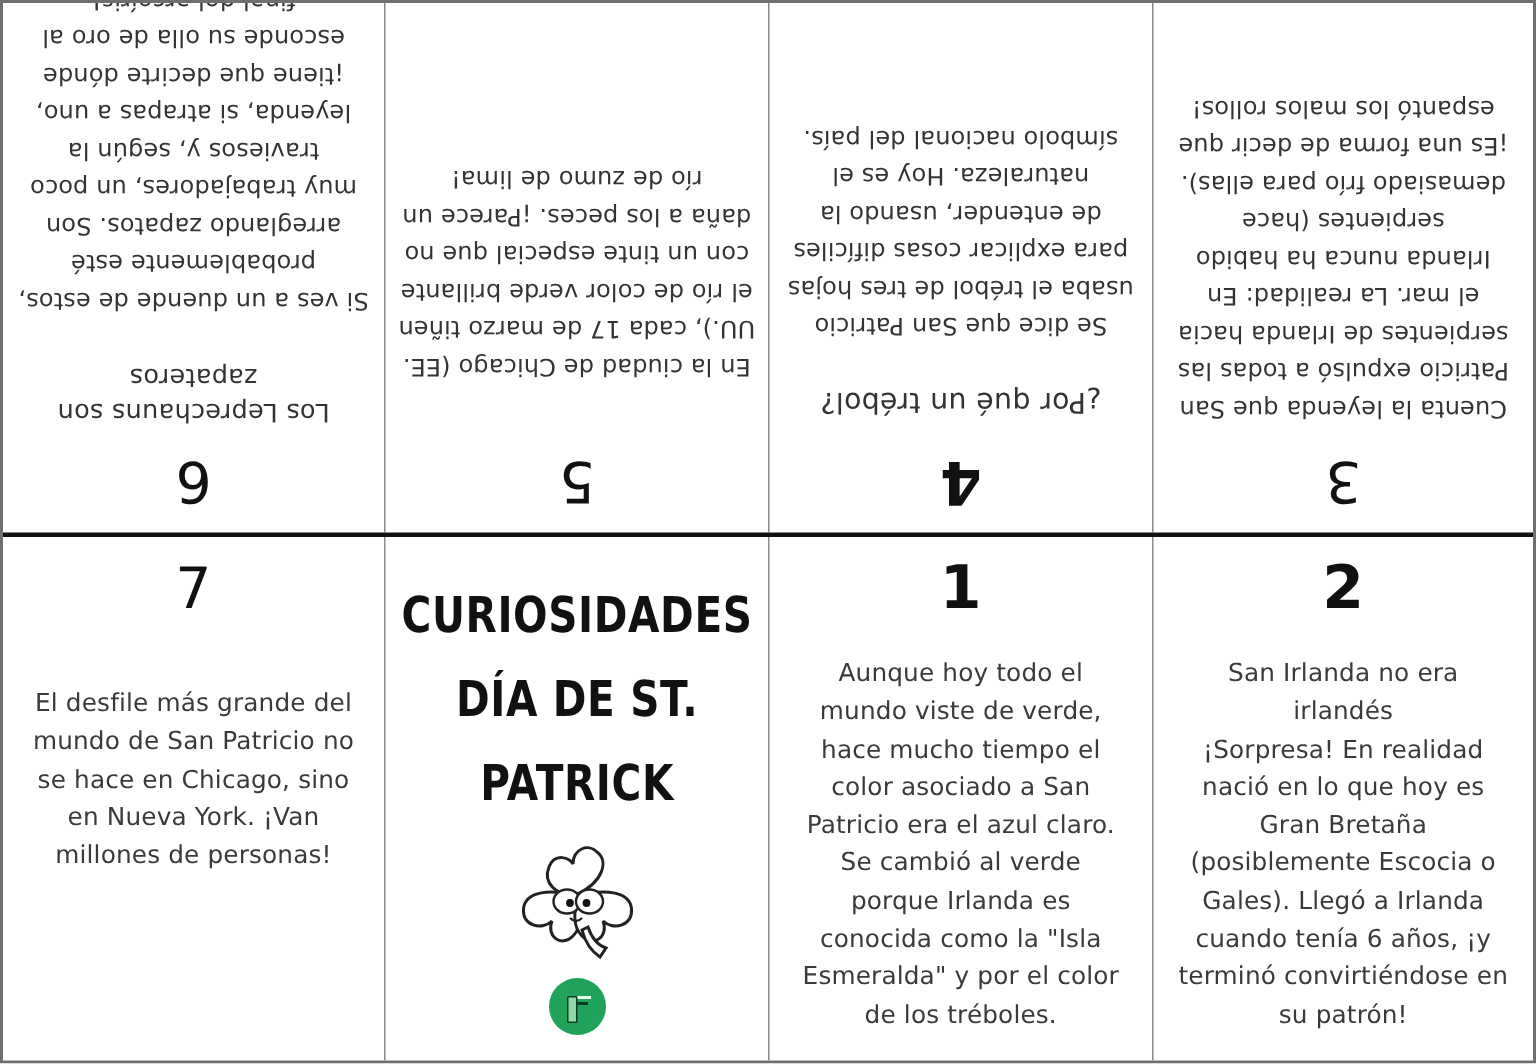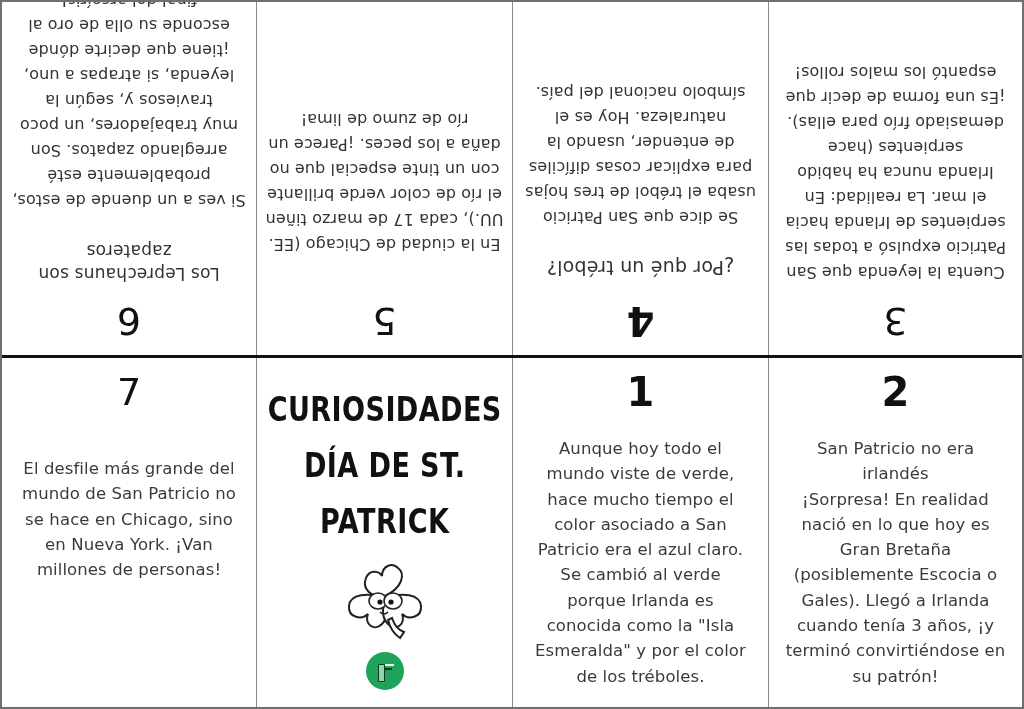--- a/index.html
+++ b/index.html
@@ -139,18 +139,18 @@
     <div class="panel p3">
       <div class="inner">
         <div class="num thin">1</div>
         <div class="body-text" style="width:222px; margin-top:22px">Aunque hoy todo el mundo viste de verde, hace mucho tiempo el color asociado a San Patricio era el azul claro. Se cambió al verde porque Irlanda es conocida como la "Isla Esmeralda" y por el color de los tréboles.</div>
       </div>
     </div>
 
     <div class="panel p4">
       <div class="inner">
         <div class="num thin">2</div>
-        <div class="body-text" style="width:175px; margin-top:22px">San Patricio no era irlandés</div>
-        <div class="body-text" style="width:228px; margin-top:0">¡Sorpresa! En realidad nació en lo que hoy es Gran Bretaña (posiblemente Escocia o Gales). Llegó a Irlanda cuando tenía 3 años, ¡y terminó convirtiéndose en su patrón!</div>
+        <div class="body-text" style="width:175px; margin-top:22px">San Irlanda no era irlandés</div>
+        <div class="body-text" style="width:228px; margin-top:0">¡Sorpresa! En realidad nació en lo que hoy es Gran Bretaña (posiblemente Escocia o Gales). Llegó a Irlanda cuando tenía 6 años, ¡y terminó convirtiéndose en su patrón!</div>
       </div>
     </div>
   </div>
 </div>
 
 </body></html>

